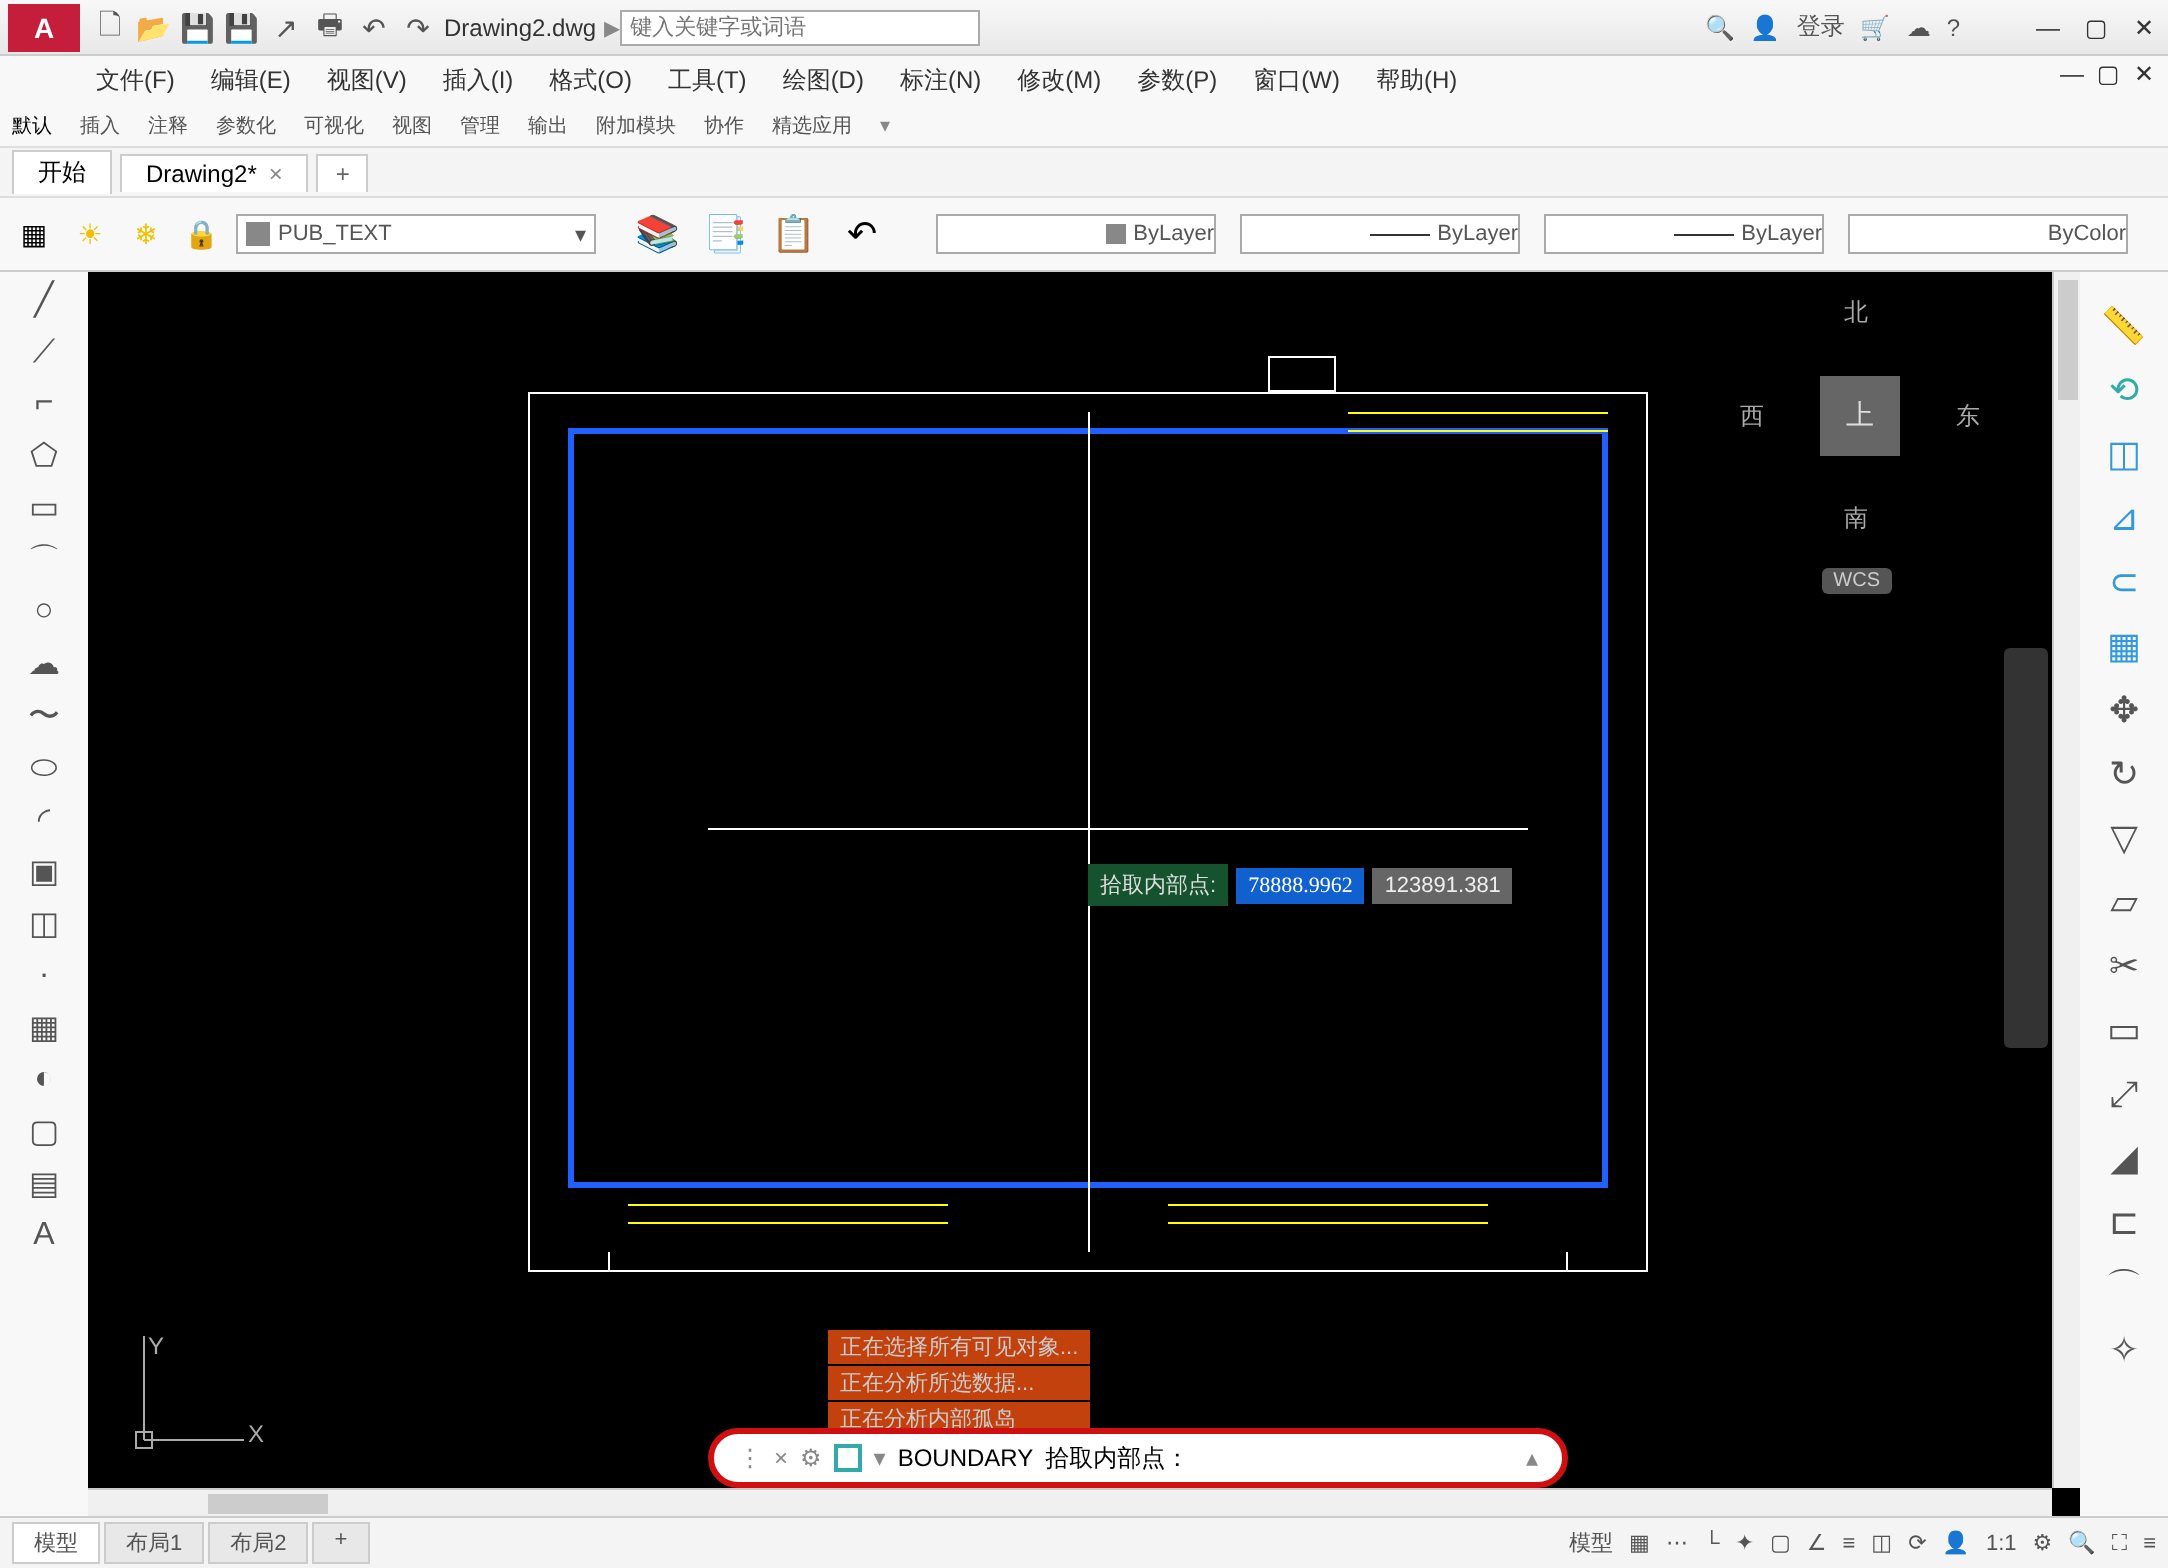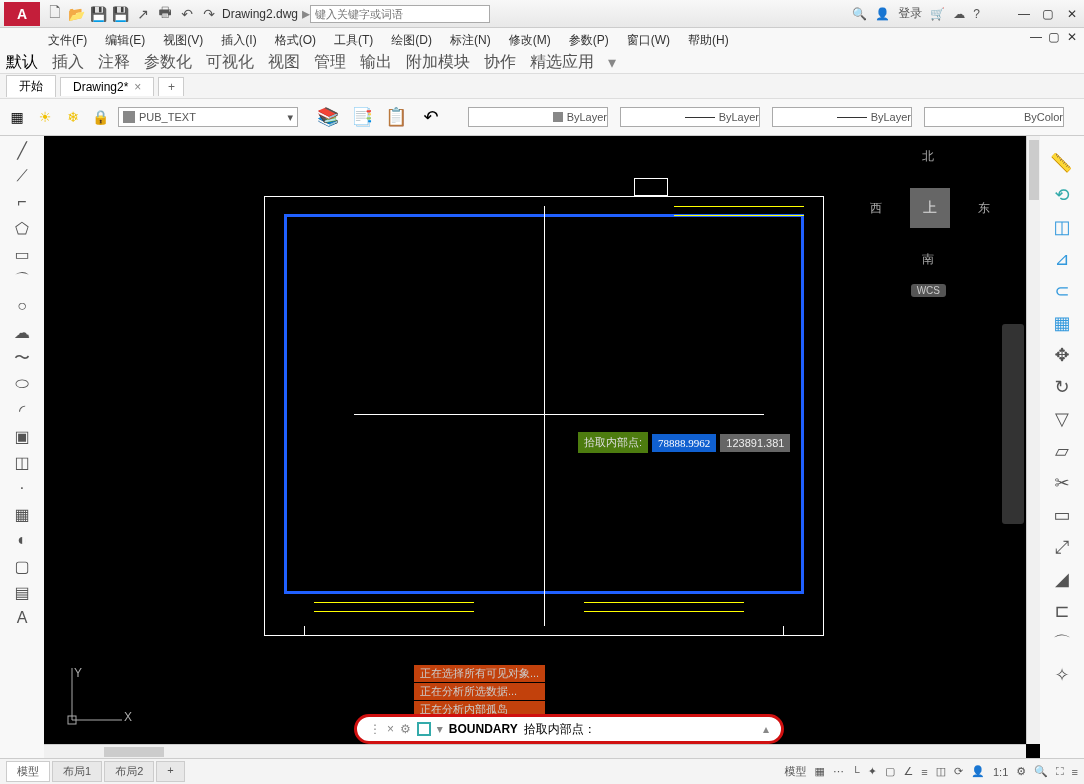--- a/index.html
+++ b/index.html
@@ -11,21 +11,21 @@
 .qat span { width: 18px; height: 18px; display: inline-flex; align-items: center; justify-content: center; font-size: 14px; color: #555; cursor: pointer; }
 .doctitle { flex: 0 0 auto; margin: 0 4px; font-size: 12px; color: #333; }
 .search { flex: 0 0 180px; height: 18px; border: 1px solid #aaa; background: #fff; font-size: 11px; padding: 0 4px; color: #999; }
 .titlebar-right { margin-left: auto; display: flex; gap: 8px; align-items: center; font-size: 12px; color: #555; }
 .winbtn { width: 16px; height: 14px; font-size: 12px; color: #333; cursor: pointer; display: inline-flex; align-items: center; justify-content: center; }
 
 .menubar { height: 24px; background: #f8f8f8; display: flex; align-items: center; padding: 0 48px; gap: 18px; font-size: 12px; color: #333; }
 .menubar span { cursor: pointer; }
 .fileclose { position: absolute; right: 4px; top: 30px; display: flex; gap: 2px; }
 
-.tabribbon { height: 22px; background: #f8f8f8; display: flex; align-items: center; padding: 0 6px; gap: 14px; font-size: 16px; color: #555; border-bottom: 1px solid #ddd; }
+.tabribbon { height: 22px; background: #f8f8f8; display: flex; align-items: center; padding: 0 6px; gap: 14px; font-size: 10px; color: #555; border-bottom: 1px solid #ddd; }
 .tabribbon .active { color: #000; }
 
 .doctabs { height: 24px; background: #f4f4f4; display: flex; align-items: center; padding: 0 6px; font-size: 12px; }
 .doctab { padding: 2px 12px; background: #fff; border: 1px solid #ccc; border-bottom: none; margin-right: 4px; display: flex; align-items: center; gap: 6px; }
 .doctab .x { color: #888; cursor: pointer; }
 .doctab.plus { width: 22px; display: flex; justify-content: center; color: #666; cursor: pointer; }
 
 .toolbar2 { height: 38px; background: #f8f8f8; border-top: 1px solid #ddd; border-bottom: 1px solid #ccc; display: flex; align-items: center; padding: 0 6px; gap: 6px; }
 .tbico { width: 22px; height: 22px; display: inline-flex; align-items: center; justify-content: center; font-size: 14px; cursor: pointer; }
 .lsun { color: #f0c000; }
@@ -52,36 +52,36 @@
 .navbar { position: absolute; top: 188px; right: 16px; width: 22px; height: 200px; background: #333; border-radius: 3px; }
 
 .drawing { position: absolute; top: 60px; left: 220px; width: 560px; height: 440px; }
 .outer { position: absolute; border: 1px solid #fff; }
 .bluebox { position: absolute; border: 3px solid #2060ff; }
 .yellowstrip { position: absolute; height: 10px; border-top: 1px solid yellow; border-bottom: 1px solid yellow; }
 .cross-h { position: absolute; border-top: 1px solid #fff; }
 .cross-v { position: absolute; border-left: 1px solid #fff; }
 
 .coord { position: absolute; top: 296px; left: 500px; display: flex; align-items: center; font-size: 11px; }
-.coord .lbl { background: #4d7c0f; color: #ddd; padding: 3px 6px; margin-left: 34px; }
+.coord .lbl { background: #14532d; color: #ddd; padding: 3px 6px; }
 .coord .v1 { background: #1060d0; color: #fff; padding: 3px 6px; margin-left: 4px; font-family: Liberation Serif, serif; }
 .coord .v2 { background: #666; color: #eee; padding: 3px 6px; margin-left: 4px; }
 
 .cmdhistory { position: absolute; bottom: 40px; left: 370px; font-size: 11px; color: #ccc; }
 .cmdhistory div { background: #c2410c; padding: 1px 6px; margin-top: 1px; }
 
 .ucsicon { position: absolute; bottom: 30px; left: 20px; color: #aaa; font-size: 12px; }
 .ucsicon .y { position: absolute; bottom: 48px; left: 10px; }
 .ucsicon .x { position: absolute; bottom: 4px; left: 60px; }
 .ucsicon svg { position: absolute; bottom: 0; left: 0; }
 
 .cmdbar { position: absolute; bottom: 14px; left: 310px; width: 430px; height: 30px; border: 3px solid #d01010; border-radius: 18px; background: #fff; display: flex; align-items: center; padding: 0 12px; font-size: 12px; gap: 6px; }
 .cmdbar .ico { color: #888; font-size: 12px; }
 .cmdbar .rect { width: 14px; height: 14px; border: 2px solid #3aa; }
-.cmdbar b { font-weight: bold; }
+.cmdbar b { font-weight: normal; }
 
 .scrollh { position: absolute; bottom: 0; left: 0; right: 14px; height: 14px; background: #f0f0f0; border-top: 1px solid #ccc; }
 .scrollh .thumb { position: absolute; left: 60px; width: 60px; top: 2px; height: 10px; background: #ccc; }
 .scrollv { position: absolute; top: 0; right: 0; bottom: 14px; width: 14px; background: #f0f0f0; border-left: 1px solid #ccc; }
 .scrollv .thumb { position: absolute; top: 4px; left: 2px; width: 10px; height: 60px; background: #ccc; }
 
 .statusbar { position: absolute; bottom: 0; left: 0; right: 0; height: 26px; background: #f4f4f4; border-top: 1px solid #ccc; display: flex; align-items: center; padding: 0 6px; font-size: 11px; color: #555; }
 .statusbar .tabs { display: flex; gap: 2px; }
 .statusbar .tab { padding: 2px 10px; background: #e8e8e8; border: 1px solid #ccc; cursor: pointer; }
 .statusbar .tab.active { background: #fff; }

